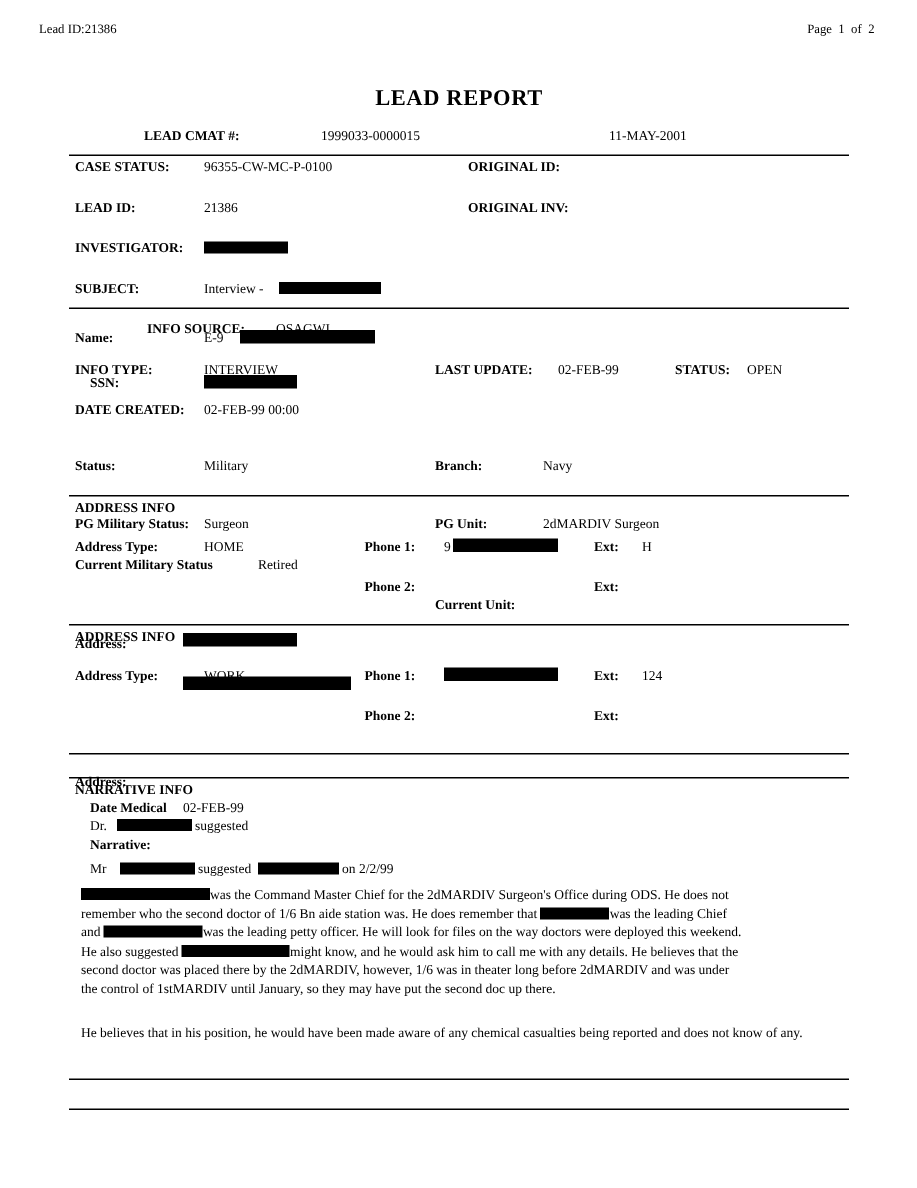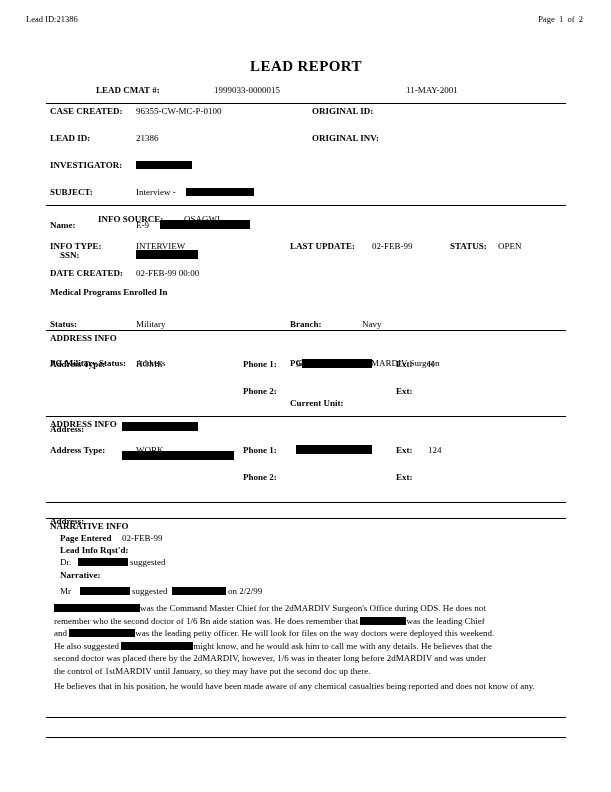--- a/index.html
+++ b/index.html
@@ -148,21 +148,21 @@
 
     <div class="cmat-row">
       <span class="cmat-label">LEAD CMAT #:</span>
       <span class="cmat-value">1999033-0000015</span>
       <span class="cmat-date">11-MAY-2001</span>
     </div>
     <hr class="hr">
 
     <div class="section" style="height:96px; margin-top:2px;">
       <div class="row" style="top:0;">
-        <span class="lbl" style="left:4px;">CASE CREATED:</span>
+        <span class="lbl" style="left:4px;">CASE STATUS:</span>
         <span class="val" style="left:90px;">96355-CW-MC-P-0100</span>
         <span class="lbl" style="left:266px;">ORIGINAL ID:</span>
         <span class="val" style="left:370px;"></span>
       </div>
       <div class="row" style="top:13.5px;">
         <span class="lbl" style="left:4px;">LEAD ID:</span>
         <span class="val" style="left:90px;">21386</span>
         <span class="lbl" style="left:266px;">ORIGINAL INV:</span>
         <span class="val" style="left:370px;"></span>
       </div>
@@ -197,34 +197,35 @@
     <div class="section" style="height:119px; margin-top:2px;">
       <div class="row" style="top:12px;">
         <span class="lbl" style="left:4px;">Name:</span>
         <span class="val" style="left:90px;">E-9</span>
         <span class="val" style="left:114px;"><span class="redact redact-tall" style="width:90px;"></span></span>
       </div>
       <div class="row" style="top:28px;">
         <span class="lbl" style="left:14px;">SSN:</span>
         <span class="val" style="left:90px;"><span class="redact redact-tall" style="width:62px;"></span></span>
       </div>
-      <div class="row" style="top:52px;">
-        <span class="lbl" style="left:4px;">Medical  Programs Enrolled In</span>
-      </div>
       <div class="row" style="top:70px;">
         <span class="lbl" style="left:4px;">Status:</span>
         <span class="val" style="left:90px;">Military</span>
         <span class="lbl" style="left:244px;">Branch:</span>
         <span class="val" style="left:316px;">Navy</span>
       </div>
       <div class="row" style="top:83.5px;margin-top:12px;">
         <span class="lbl" style="left:4px;">PG Military Status:</span>
-        <span class="val" style="left:90px;">Address</span>
+        <span class="val" style="left:90px;">Surgeon</span>
         <span class="lbl" style="left:244px;">PG Unit:</span>
         <span class="val" style="left:316px;">2dMARDIV Surgeon</span>
+      </div>
+      <div class="row" style="top:97px;">
+        <span class="lbl" style="left:4px;">Current Military Status</span>
+        <span class="val" style="left:126px;">Retired</span>
       </div>
       <div class="row" style="top:110.5px;">
         <span class="lbl" style="left:244px;">Current Unit:</span>
         <span class="val" style="left:316px;"></span>
       </div>
     </div>
     <hr class="hr">
 
     <div class="section" style="height:80px; margin-top:2px;">
       <div class="row" style="top:0;">
@@ -281,25 +282,22 @@
     <hr class="hr">
 
     <div style="height:12px;"></div>
     <hr class="hr">
 
     <div class="section" style="margin-top:2px;">
       <div class="row" style="position:relative; height:12px;">
         <span class="lbl" style="left:4px;">NARRATIVE INFO</span>
       </div>
       <div class="row" style="position:relative; height:12px;">
-        <span class="lbl" style="left:14px;">Page Entered</span>
+        <span class="lbl" style="left:14px;">Date Medical</span>
         <span class="val" style="left:76px;">02-FEB-99</span>
-      </div>
-      <div class="row" style="position:relative; height:12px;">
-        <span class="lbl" style="left:14px;">Lead Info Rqst'd:</span>
       </div>
       <div class="row" style="position:relative; height:13px;">
         <span class="val" style="left:14px;">Dr.</span>
         <span class="val" style="left:32px;"><span class="redact" style="width:50px;"></span></span>
         <span class="val" style="left:84px;">suggested</span>
       </div>
       <div class="row" style="position:relative; height:12px;">
         <span class="lbl" style="left:14px;">Narrative:</span>
       </div>
       <div class="row" style="position:relative; height:20px;">
@@ -315,21 +313,21 @@
           <span class="redact" style="width:86px;"></span><span>was the Command Master Chief for the 2dMARDIV Surgeon's Office during ODS.  He does not</span><br>
           <span>remember who the second doctor of 1/6 Bn aide station was.  He does remember that</span>
           <span class="redact" style="width:46px;"></span><span>was the leading Chief</span><br>
           <span>and</span>
           <span class="redact" style="width:66px;"></span><span>was the leading petty officer.  He will look for files on the way doctors were deployed this weekend.</span><br>
           <span>He also suggested</span>
           <span class="redact" style="width:72px;"></span><span>might know, and he would ask him to call me with any details.  He believes that the</span><br>
           <span>second doctor was placed there by the 2dMARDIV, however, 1/6 was in theater long before 2dMARDIV and was under</span><br>
           <span>the control of 1stMARDIV until January, so they may have put the second doc up there.</span>
         </p>
-        <p class="narr-para" style="margin-top:2px;">He believes that in his position, he would have been made aware of any chemical casualties being reported and does not know of any.</p>
+        <p class="narr-para" style="margin-top:16px;">He believes that in his position, he would have been made aware of any chemical casualties being reported and does not know of any.</p>
       </div>
     </div>
 
     <div style="height:22px;"></div>
     <hr class="hr">
     <div style="height:16px;"></div>
     <hr class="hr">
   </div>
 </div>
 

